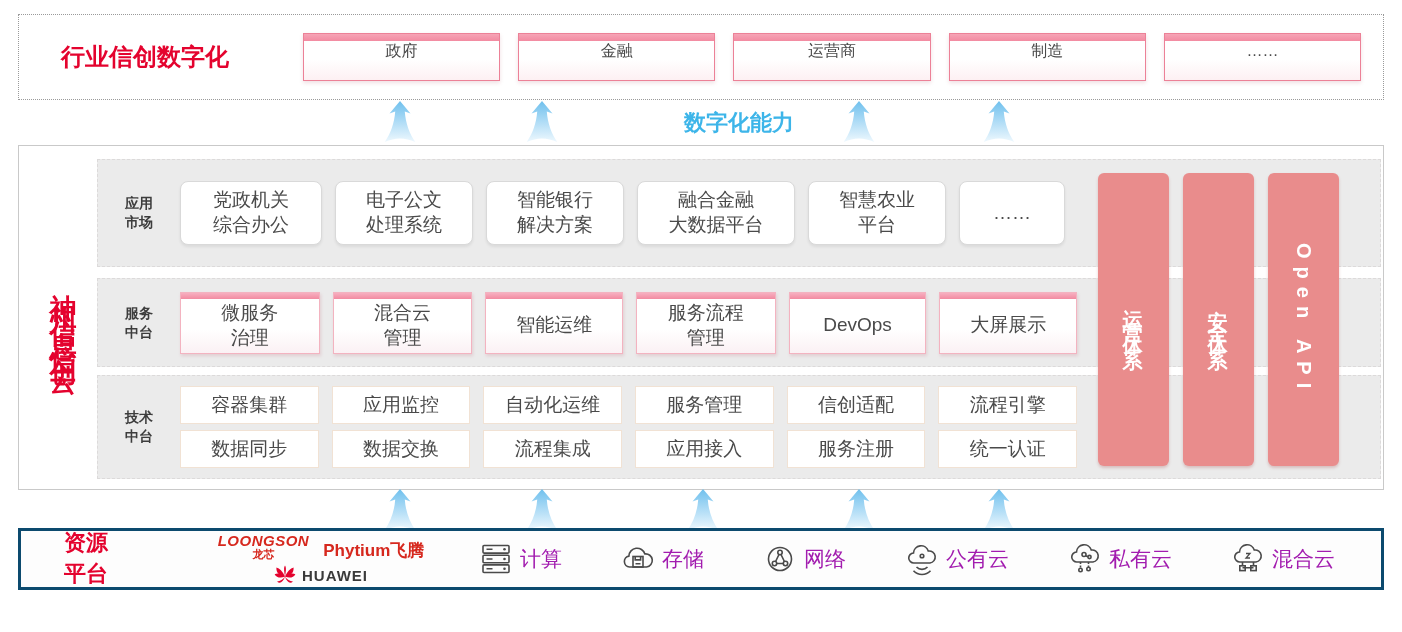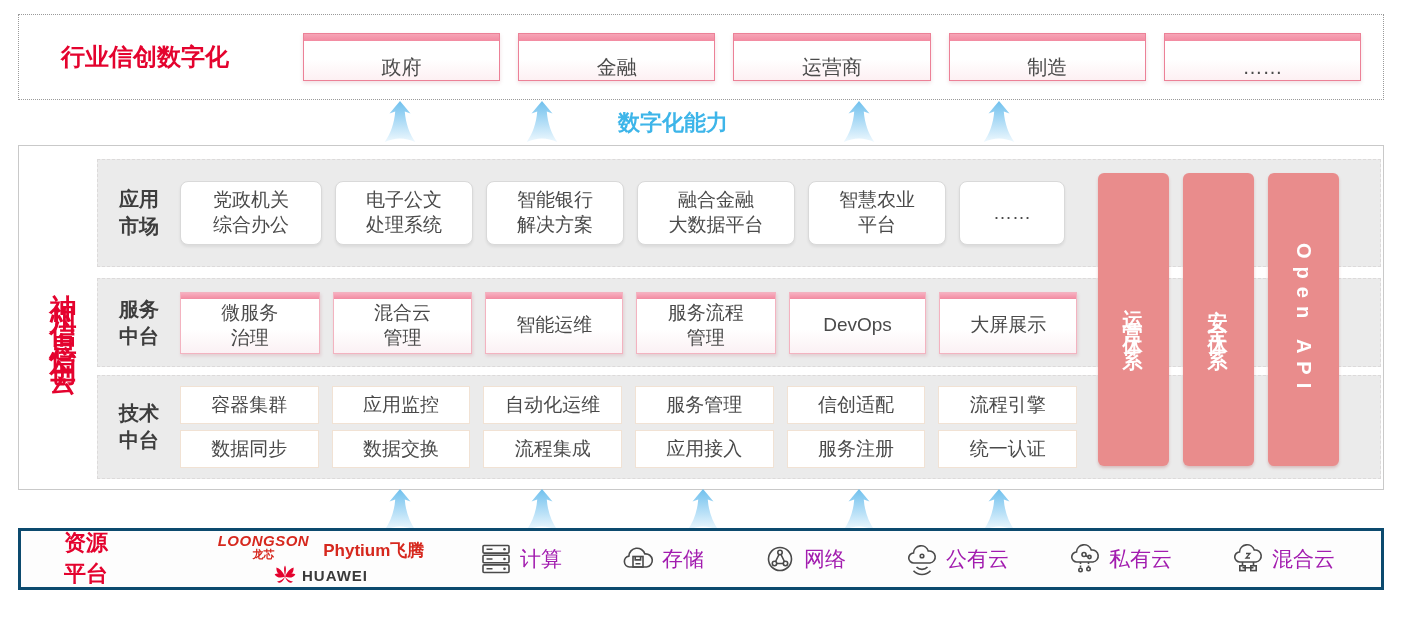--- a/index.html
+++ b/index.html
@@ -8,43 +8,43 @@
   #page { position:relative; width:1402px; height:632px; background:#fff; overflow:hidden; }
 
   
   #top-section { position:absolute; left:18px; top:14px; width:1366px; height:86px;
     border:1px dotted #9a9a9a; display:flex; align-items:center; padding:0 22px 0 42px; }
   .top-title { width:216px; flex-shrink:0; font-size:24px; font-weight:bold; color:#e4032e; }
   .industry-boxes { flex:1; display:flex; gap:18px; margin-left:26px; }
   .industry-box { flex:1; height:48px; position:relative; padding-top:7px;
     background:linear-gradient(180deg,#ffffff 55%,#fdf0f3 100%);
     border:1px solid #ec8197; box-shadow:0 2px 4px rgba(150,30,60,.14);
-    display:flex; align-items:flex-end; justify-content:center;
-    font-size:20px; color:#4a4a4a; }
+    display:flex; align-items:flex-start; justify-content:center;
+    font-size:16px; color:#4a4a4a; }
   .industry-box::before { content:""; position:absolute; left:0; right:0; top:0; height:7px;
     background:linear-gradient(180deg,#f6a4b6,#f28ba1); }
 
   
   .up-arrow { position:absolute; width:36px; height:42px; }
-  #capability-label { position:absolute; left:588px; top:108px; width:170px; text-align:center;
+  #capability-label { position:absolute; left:654px; top:108px; width:170px; text-align:center;
     font-size:22px; font-weight:bold; color:#3db5e9; }
 
   
   #main-section { position:absolute; left:18px; top:145px; width:1366px; height:345px;
     background:#fff; border:1px solid #c9c9c9; }
   #side-title { position:absolute; left:14px; top:0; height:100%; width:60px;
     display:flex; align-items:center; justify-content:center;
     writing-mode:vertical-rl; text-orientation:upright;
     font-size:27px; font-weight:bold; color:#e4032e; letter-spacing:13px; }
   .m-row { position:absolute; left:78px; width:1284px; background:#ebebeb;
     border:1px dashed #dcdada; display:flex; align-items:center; }
   #row-app  { top:13px;  height:108px; }
   #row-svc  { top:132px; height:89px;  }
   #row-tech { top:229px; height:104px; }
-  .row-label { width:82px; flex-shrink:0; text-align:center; font-size:20px; font-weight:bold;
+  .row-label { width:82px; flex-shrink:0; text-align:center; font-size:14px; font-weight:bold;
     color:#3d3d3d; white-space:pre-line; line-height:1.35; }
   .row-boxes { display:flex; gap:13px; align-items:center; width:897px; }
   .box-text { white-space:pre-line; text-align:center; line-height:1.3; }
 
   .app-box { height:64px; background:#fff; border:1px solid #d9d9d9; border-radius:8px;
     box-shadow:0 2px 3px rgba(0,0,0,.07); display:flex; align-items:center; justify-content:center;
     font-size:19px; color:#4a4a4a; }
 
   .service-box { height:62px; position:relative; padding-top:6px;
     background:linear-gradient(180deg,#ffffff 60%,#fbf1f4 100%);

